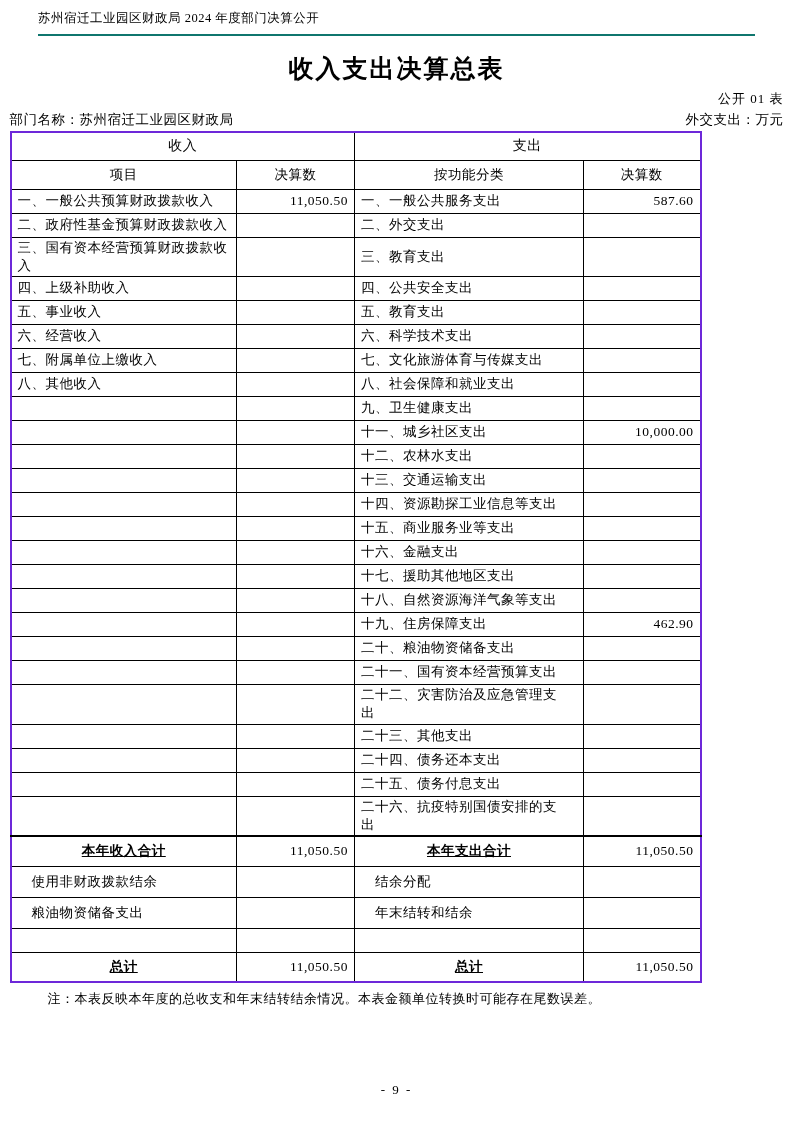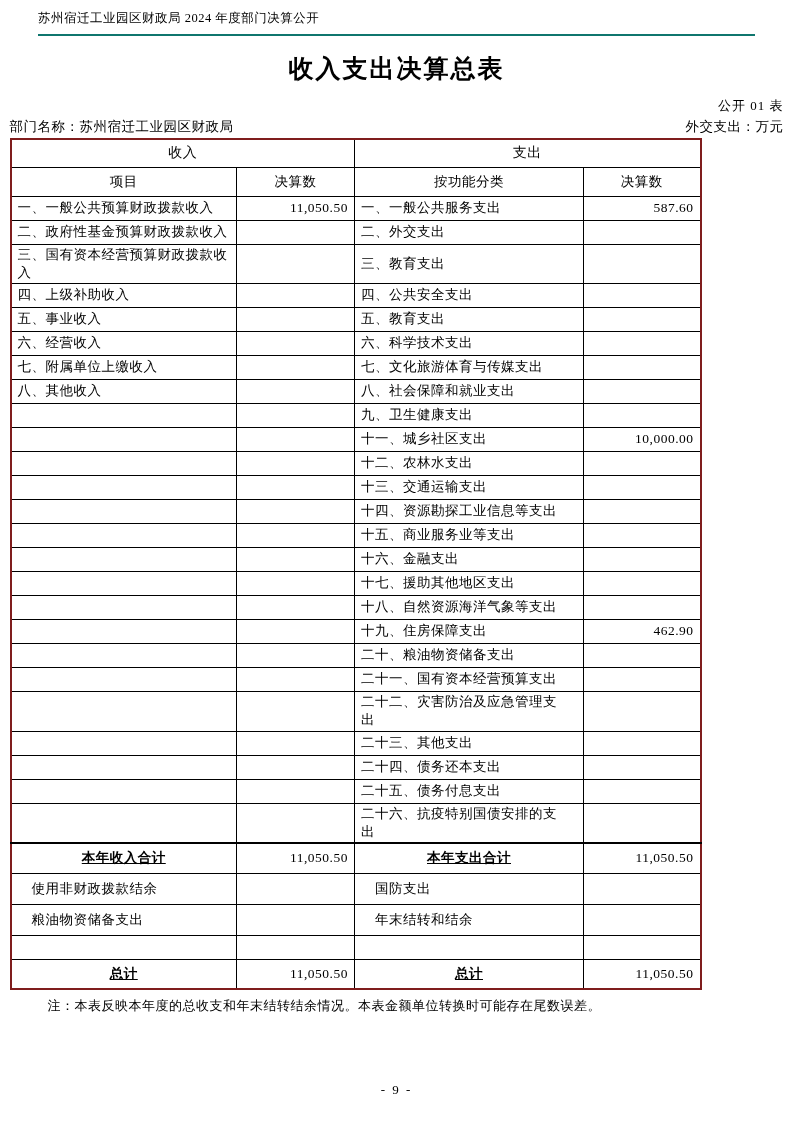--- a/index.html
+++ b/index.html
@@ -9,29 +9,29 @@
     font-family:"Liberation Serif","DejaVu Serif",serif; color:#000;
   }
   .doc-header {
     margin:10px 38px 0 38px; font-size:12.5px; letter-spacing:0.5px;
     padding-bottom:7px; border-bottom:2px solid #0f766e;
   }
   .title {
     text-align:center; font-size:25px; font-weight:bold;
     margin-top:16px; letter-spacing:2px;
   }
-  .content { width:774px; margin:12px auto; }
+  .content { width:774px; margin:5px auto; }
   .table-code { text-align:right; font-size:13px; margin-top:5px; letter-spacing:1px; }
   .meta-row {
     display:flex; justify-content:space-between; align-items:flex-end;
     font-size:13.5px; letter-spacing:0.5px; margin-top:3px; margin-bottom:2px;
   }
   table.fin {
     width:690px; border-collapse:collapse; table-layout:fixed;
-    font-size:13.5px; border:2px solid #7f1d1d;padding-left:37px;
+    font-size:13.5px; border:2px solid #6d28d9;padding-left:37px;
   }
   table.fin th, table.fin td {
     border:1px solid #000; padding:1px 6px; font-weight:normal;
     overflow:hidden; letter-spacing:0.5px; vertical-align:middle;
   }
   tr.group-header th { height:28px; text-align:center; font-size:14px; }
   tr.col-header th { height:29px; text-align:center; }
   tbody tr { height:24px; }
   td.item { text-align:left; padding-left:7px; }
   td.amount { text-align:right; padding-right:7px; }
@@ -239,21 +239,21 @@
         </tr>
         <tr class="total">
           <td class="item">本年收入合计</td>
           <td class="amount">11,050.50</td>
           <td class="item">本年支出合计</td>
           <td class="amount">11,050.50</td>
         </tr>
         <tr class="carry">
           <td class="item">使用非财政拨款结余</td>
           <td class="amount"></td>
-          <td class="item">国防支出</td>
+          <td class="item">结余分配</td>
           <td class="amount"></td>
         </tr>
         <tr class="carry">
           <td class="item">粮油物资储备支出</td>
           <td class="amount"></td>
           <td class="item">年末结转和结余</td>
           <td class="amount"></td>
         </tr>
         <tr class="spacer">
           <td class="item"></td>

